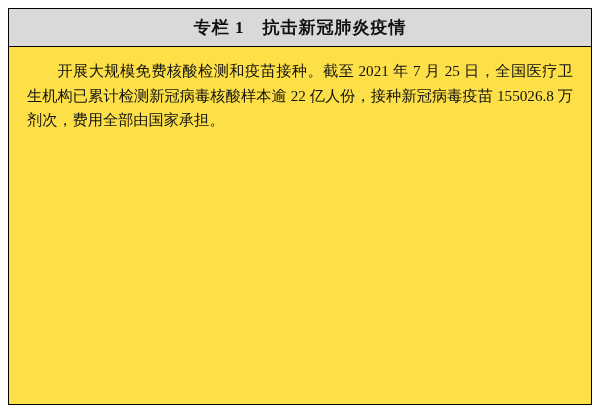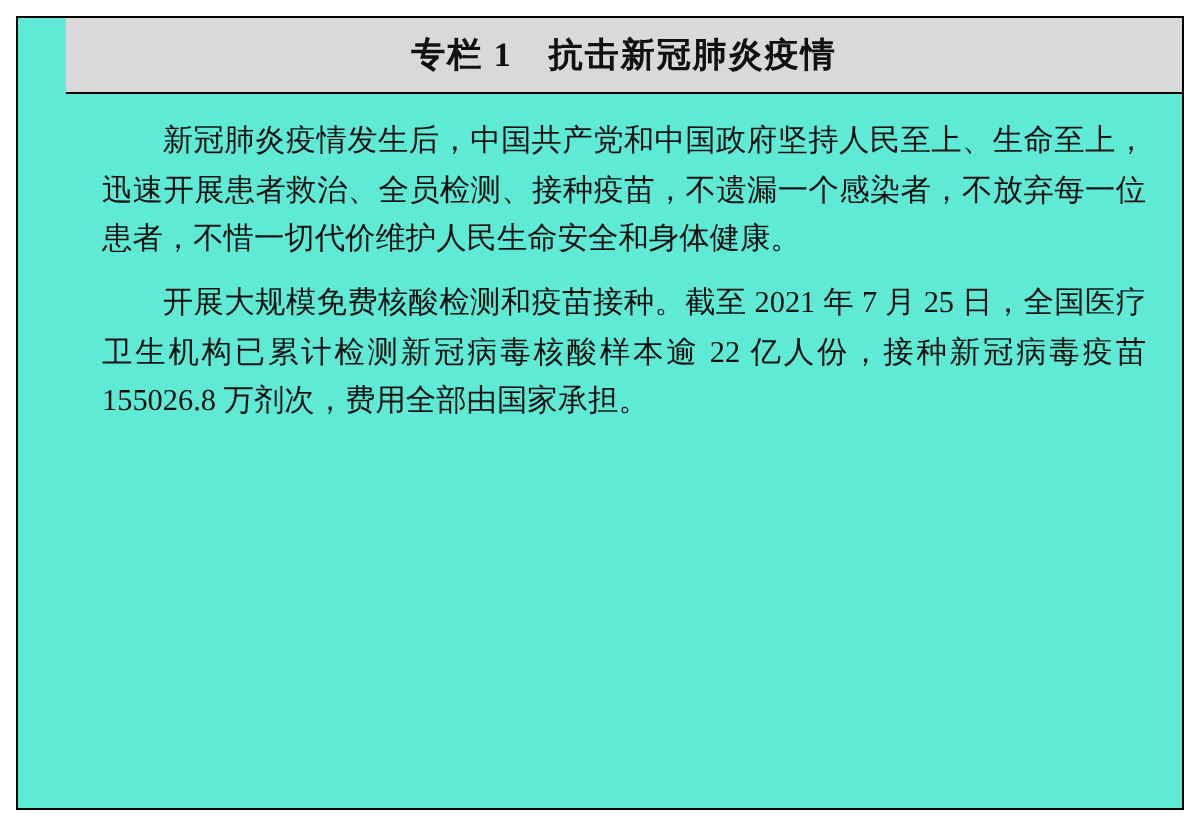--- a/index.html
+++ b/index.html
@@ -14,22 +14,21 @@
     color: #1a1a1a;
   }
   .box {
     position: absolute;
     left: 8px;
     top: 8px;
     width: 584px;
     height: 397px;
     border: 1px solid #000000;
     box-sizing: border-box;
-    background: #5eead4;
-    padding-left: 24px;
+    background: #fde047;
   }
   .title-bar {
     height: 38px;
     background: #d9d9d9;
     border-bottom: 1px solid #000000;
     display: flex;
     align-items: center;
     justify-content: center;
     box-sizing: border-box;
   }
@@ -62,17 +61,16 @@
 </head>
 <body>
 
 <div class="box">
 
   <div class="title-bar">
     <span class="title-text">专栏 1　抗击新冠肺炎疫情</span>
   </div>
 
   <div class="body-area">
-    <p class="para">新冠肺炎疫情发生后，中国共产党和中国政府坚持人民至上、生命至上，迅速开展患者救治、全员检测、接种疫苗，不遗漏一个感染者，不放弃每一位患者，不惜一切代价维护人民生命安全和身体健康。</p>
     <p class="para">开展大规模免费核酸检测和疫苗接种。截至 2021 年 7 月 25 日，全国医疗卫生机构已累计检测新冠病毒核酸样本逾 22 亿人份，接种新冠病毒疫苗 155026.8 万剂次，费用全部由国家承担。</p>
   </div>
 
 </div>
 
 </body></html>

